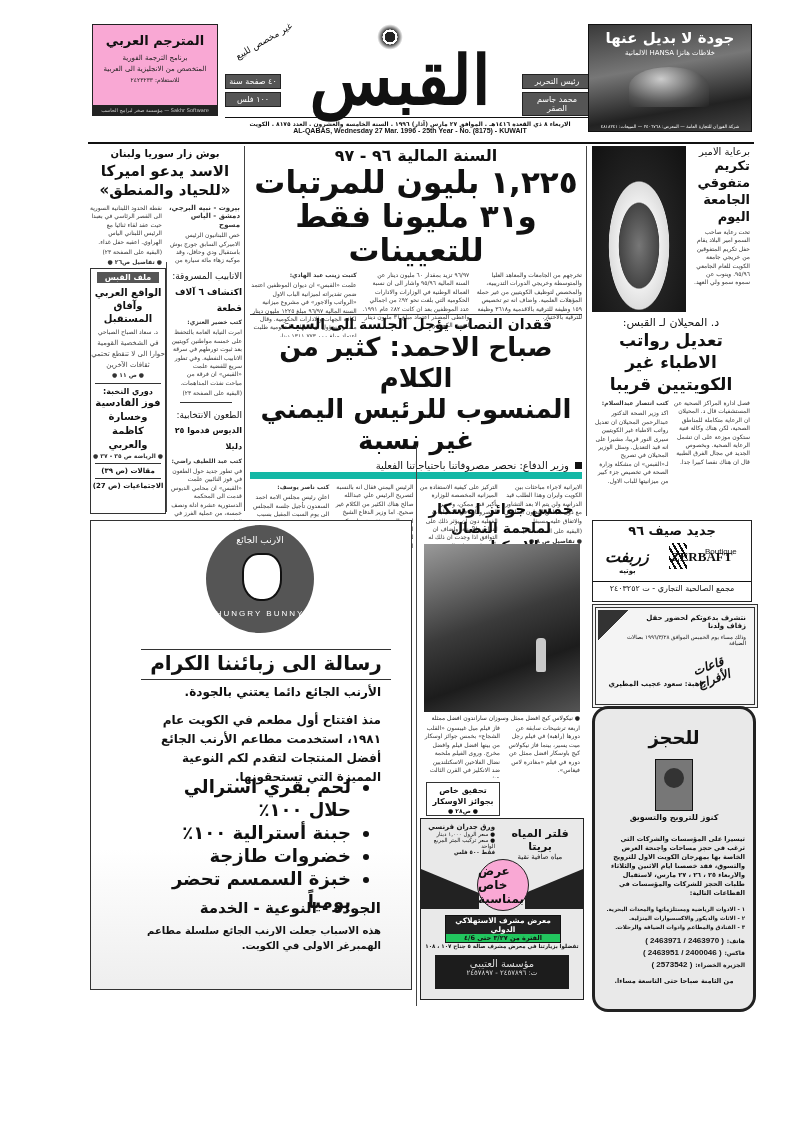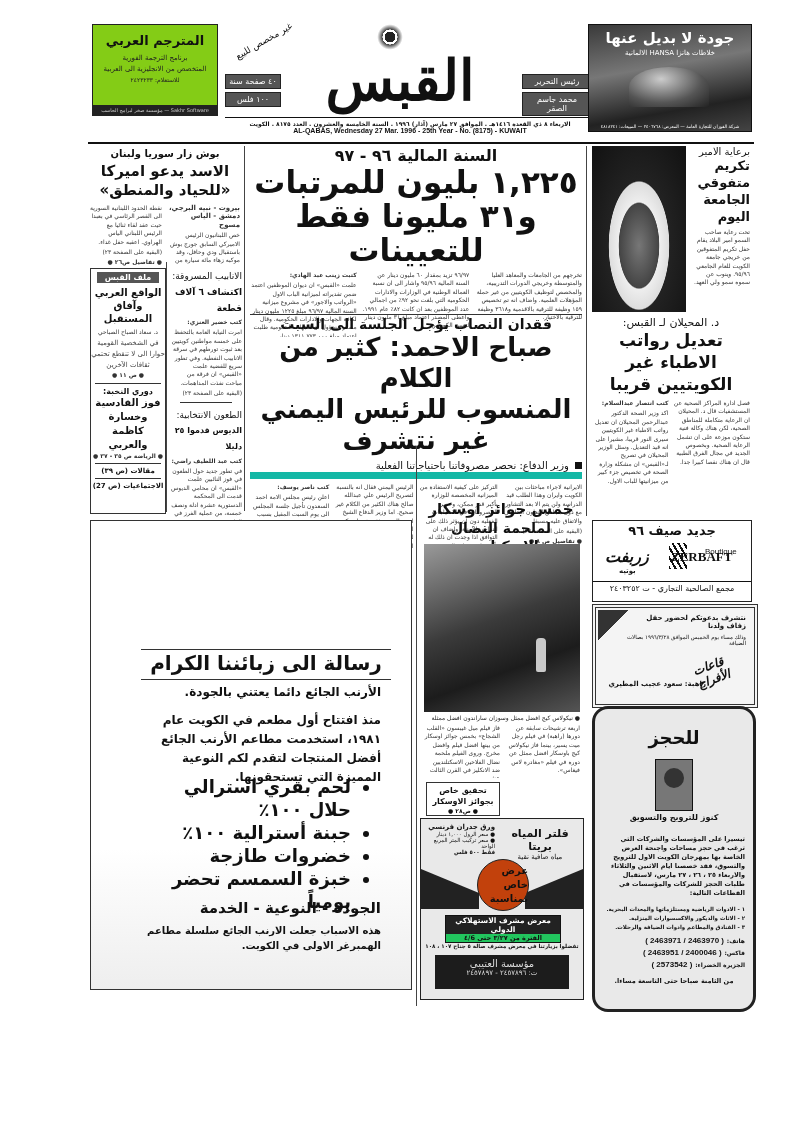--- a/index.html
+++ b/index.html
@@ -3,21 +3,21 @@
 <meta charset="utf-8">
 <style>
   html,body{margin:0;padding:0;}
   body{width:800px;height:1129px;background:#fff;position:relative;overflow:hidden;font-family:"DejaVu Sans",sans-serif;color:#111;}
   .abs{position:absolute;}
   .rtl{direction:rtl;text-align:right;}
   .ctr{text-align:center;}
   .page{position:absolute;left:0;top:0;width:800px;height:1129px;}
   
   .box-dark{background:#3a3a3a;color:#eee;}
-  .mast-logo{font-family:"DejaVu Serif",serif;font-weight:bold;font-size:56px;line-height:64px;color:#111;letter-spacing:-2px;}
+  .mast-logo{font-family:"DejaVu Serif",serif;font-weight:bold;font-size:68px;line-height:64px;color:#111;letter-spacing:-2px;}
   .badge{background:#555;color:#fff;font-size:8px;padding:2px 3px;border:1px solid #222;}
   .hline{background:#111;height:2px;}
   .thin{background:#333;height:1px;}
   .vline{background:#444;width:1px;}
   .hd-xl{font-weight:bold;font-size:30px;line-height:34px;}
   .hd-l{font-weight:bold;font-size:24px;line-height:28px;}
   .hd-m{font-weight:bold;font-size:17px;line-height:21px;}
   .hd-s{font-weight:bold;font-size:12px;line-height:16px;}
   .body-txt{font-size:6px;line-height:8.4px;color:#333;}
   .body-txt p{margin:0 0 2px 0;}
@@ -25,21 +25,21 @@
   .photo{background:linear-gradient(160deg,#9a9a9a,#3b3b3b 45%,#1c1c1c 70%,#555);}
   .photo-sheikh{background:radial-gradient(ellipse at 50% 60%,#777 0,#444 30%,#eee 31%,#ddd 45%,#222 46%,#111 100%);}
   .ad-box{border:1.5px solid #222;}
   .grain{background:#e9e9e9;}
 </style>
 </head>
 <body>
 
 <div class="page">
 
-  <div class="abs box-dark" style="left:92px;top:24px;width:124px;height:90px;background:#84cc16;border:1px solid #222;">
+  <div class="abs box-dark" style="left:92px;top:24px;width:124px;height:90px;background:#f9a8d4;border:1px solid #222;">
     <div class="ctr" style="font-weight:bold;font-size:13px;margin-top:8px;color:#111;">المترجم العربي</div>
     <div class="ctr" style="font-size:7px;margin-top:6px;color:#222;">برنامج الترجمة الفورية</div>
     <div class="ctr" style="font-size:7px;margin-top:3px;color:#222;">المتخصص من الانجليزية الى العربية</div>
     <div class="ctr" style="font-size:6px;margin-top:3px;color:#222;">للاستعلام: ٢٤٢٣٢٣٣</div>
     <div class="ctr" style="font-size:5px;position:absolute;bottom:0;left:0;right:0;background:#222;color:#ccc;padding:2px 0;">مؤسسة صخر لبرامج الحاسب — Sakhr Software</div>
   </div>
 
   <div class="abs" style="left:232px;top:36px;font-size:9px;transform:rotate(-30deg);font-family:'DejaVu Serif',serif;">غير مخصص للبيع</div>
 
   <div class="abs" style="left:225px;top:74px;width:56px;">
@@ -129,21 +129,21 @@
       <div class="body-txt" style="flex:1;">٩٦/٩٧ تزيد بمقدار ٦٠ مليون دينار عن السنة المالية ٩٥/٩٦ واشار الى ان نسبة العمالة الوطنية في الوزارات والادارات الحكومية التي بلغت نحو ٩٢٪ من اجمالي عدد الموظفين بعد ان كانت ٨٢٪ عام ١٩٩١. واعطى المصدر اعتماد مبلغ ٣١ مليون دينار لتعيين الكويتيين.</div>
       <div class="body-txt" style="flex:1;">تخرجهم من الجامعات والمعاهد العليا والمتوسطة وخريجي الدورات التدريبية، والمخصص لتوظيف الكويتيين من غير حملة المؤهلات العلمية. واضاف انه تم تخصيص ١٥٩ وظيفة للترقية بالاقدمية و٣٦١٨ وظيفة للترقية بالاختيار.</div>
     </div>
   </div>
 
   <div class="abs thin" style="left:250px;top:314px;width:332px;"></div>
 
   <div class="abs rtl" style="left:250px;top:316px;width:332px;">
     <div class="ctr" style="text-align:center;font-size:14px;font-weight:bold;letter-spacing:2px;">فقدان النصاب يؤجل الجلسة الى السبت</div>
     <div class="ctr hd-l" style="text-align:center;font-size:26px;line-height:31px;">صباح الاحمد: كثير من الكلام</div>
-    <div class="ctr hd-l" style="text-align:center;font-size:26px;line-height:31px;">المنسوب للرئيس اليمني غير نتشرف</div>
+    <div class="ctr hd-l" style="text-align:center;font-size:26px;line-height:31px;">المنسوب للرئيس اليمني غير نسبة</div>
     <div style="font-size:10px;margin-top:4px;border-bottom:7px solid #14b8a6;padding-bottom:1px;">
       <span style="display:inline-block;width:7px;height:7px;background:#111;margin-left:3px;"></span>
       <span style="letter-spacing:2px;">وزير الدفاع: نحصر مصروفاتنا باحتياجاتنا الفعلية</span>
     </div>
     <div style="display:flex;flex-direction:row-reverse;gap:5px;margin-top:4px;height:66px;overflow:hidden;">
       <div class="body-txt" style="flex:1;">
         <p style="font-weight:bold;">كتب ناصر يوسف:</p>
         <p>اعلن رئيس مجلس الامة احمد السعدون تأجيل جلسة المجلس الى يوم السبت المقبل بسبب عدم اكتمال النصاب لغياب ٣١ عضوا وحضور ٣٣ عضوا. من جهة ثانية سئل النائب الاول لرئيس مجلس الوزراء وزير الخارجية الشيخ صباح الاحمد عن الكلام المنسوب.</p>
       </div>
       <div class="body-txt" style="flex:1;">الرئيس اليمني فقال انه بالنسبة لتصريح الرئيس علي عبدالله صالح هناك الكثير من الكلام غير صحيح. اما وزير الدفاع الشيخ احمد الحمود فقد نفى ان تكون الوزارة قد ابرمت اي صفقة لشراء معدات عسكرية مع الصين او فرنسا او بلدان اخرى.</div>
@@ -171,20 +171,25 @@
     <div style="display:flex;flex-direction:row-reverse;gap:5px;margin-top:4px;height:108px;overflow:hidden;">
       <div class="body-txt" style="flex:1;">
         <p style="font-weight:bold;">كتب انتصار عبدالسلام:</p>
         <p>اكد وزير الصحة الدكتور عبدالرحمن المحيلان ان تعديل رواتب الاطباء غير الكويتيين سيرى النور قريبا، مشيرا على انه قيد التعديل. وسئل الوزير المحيلان في تصريح لـ«القبس» ان مشكلة وزارة الصحة في تخصيص جزء كبير من ميزانيتها للباب الاول.</p>
       </div>
       <div class="body-txt" style="flex:1;">فصل ادارة المراكز الصحية عن المستشفيات قال د. المحيلان ان الرعاية متكاملة للمناطق الصحية، لكن هناك وكالة فنية ستكون موزعة على ان تشمل الرعاية الصحية. وبخصوص الجديد في مجال الفرق الطبية قال ان هناك نقصا كبيرا جدا.</div>
     </div>
   </div>
 
   <div class="abs" style="left:90px;top:520px;width:320px;height:468px;border:1px solid #333;background:linear-gradient(180deg,#fff 0,#fff 70%,#eee 100%);">
+    <div class="abs" style="left:115px;top:4px;width:108px;height:108px;border-radius:50%;background:#555;">
+      <div class="abs ctr" style="left:0;top:10px;width:108px;font-size:9px;color:#fff;text-align:center;">الارنب الجائع</div>
+      <div class="abs" style="left:36px;top:28px;width:36px;height:44px;border-radius:40% 40% 45% 45%;background:#fff;border:2px solid #111;"></div>
+      <div class="abs ctr" style="left:0;top:84px;width:108px;font-size:8px;color:#fff;letter-spacing:2px;text-align:center;font-family:'Liberation Sans',sans-serif;">HUNGRY BUNNY</div>
+    </div>
     <div class="abs thin" style="left:50px;top:128px;width:250px;"></div>
     <div class="abs ctr rtl" style="left:50px;top:130px;width:250px;text-align:center;font-weight:bold;font-size:20px;">رسالة الى زبائننا الكرام</div>
     <div class="abs thin" style="left:50px;top:158px;width:250px;"></div>
     <div class="abs ctr rtl" style="left:40px;top:164px;width:250px;text-align:right;font-weight:bold;font-size:12px;">الأرنب الجائع دائما يعتني بالجودة.</div>
     <div class="abs rtl" style="left:50px;top:190px;width:240px;font-weight:bold;font-size:12px;line-height:19px;">منذ افتتاح أول مطعم في الكويت عام ١٩٨١، استخدمت مطاعم الأرنب الجائع أفضل المنتجات لتقدم لكم النوعية المميزة التي تستحقونها.</div>
     <ul class="abs rtl" style="left:60px;top:254px;width:200px;margin:0;padding:0 14px 0 0;font-weight:bold;font-size:18px;line-height:23px;list-style:disc;">
       <li>لحم بقري استرالي حلال ١٠٠٪</li>
       <li>جبنة أسترالية ١٠٠٪</li>
       <li>خضروات طازجة</li>
       <li>خبزة السمسم تحضر يومياً</li>
@@ -218,21 +223,21 @@
       <div style="font-size:5.5px;">● سعر الرول ١,٠٠٠ دينار</div>
       <div style="font-size:5.5px;">● سعر تركيب المتر المربع الواحد</div>
       <div style="font-size:5.5px;font-weight:bold;">فقط ٥٠٠ فلس</div>
     </div>
     <div class="abs rtl ctr" style="left:80px;top:8px;width:78px;">
       <div style="font-size:11px;font-weight:bold;text-align:center;">فلتر المياه بريتا</div>
       <div style="font-size:7px;text-align:center;">مياه صافية نقية</div>
     </div>
     <div class="abs" style="left:0;top:50px;width:58px;height:40px;background:#222;clip-path:polygon(0 0,100% 60%,100% 100%,0 100%);"></div>
     <div class="abs" style="right:0;top:50px;width:58px;height:40px;background:#222;clip-path:polygon(0 60%,100% 0,100% 100%,0 100%);"></div>
-    <div class="abs ctr rtl" style="left:56px;top:40px;width:50px;height:50px;border-radius:50%;border:1.5px solid #222;background:#c2410c;font-size:10px;font-weight:bold;text-align:right;line-height:14px;display:flex;align-items:center;justify-content:center;">عرض خاص بمناسبة</div>
+    <div class="abs ctr rtl" style="left:56px;top:40px;width:50px;height:50px;border-radius:50%;border:1.5px solid #222;background:#f9a8d4;font-size:12px;font-weight:bold;text-align:left;line-height:14px;display:flex;align-items:center;justify-content:center;">عرض خاص بمناسبة</div>
     <div class="abs ctr rtl" style="left:24px;top:96px;width:114px;border:1px solid #111;text-align:center;background:#22c55e;">
       <div style="background:#222;color:#fff;font-size:7.5px;font-weight:bold;">معرض مشرف الاستهلاكي الدولي</div>
       <div style="font-size:6.5px;font-weight:bold;">الفترة من ٣/٢٧ حتى ٤/6</div>
     </div>
     <div class="abs rtl ctr" style="left:2px;top:124px;width:158px;text-align:center;font-size:5.5px;font-weight:bold;">تفضلوا بزيارتنا في معرض مشرف صالة ٥ جناح ١٠٧ ، ١٠٨</div>
     <div class="abs ctr rtl" style="left:14px;top:136px;width:134px;height:34px;background:#1c1c1c;color:#ddd;text-align:center;">
       <div style="font-size:10px;margin-top:3px;">مؤسسة العتيبي</div>
       <div style="font-size:7px;">ت: ٢٤٥٧٨٩٦ - ٢٤٥٧٨٩٧</div>
     </div>
   </div>

